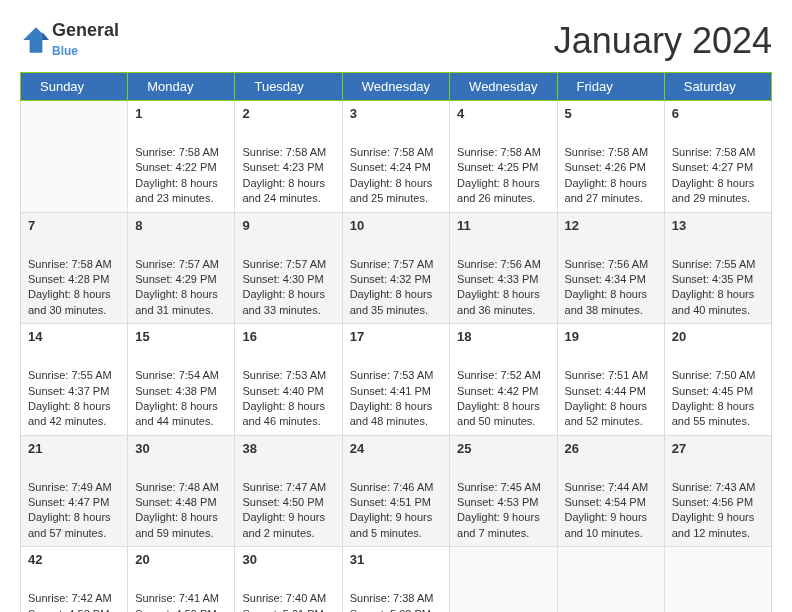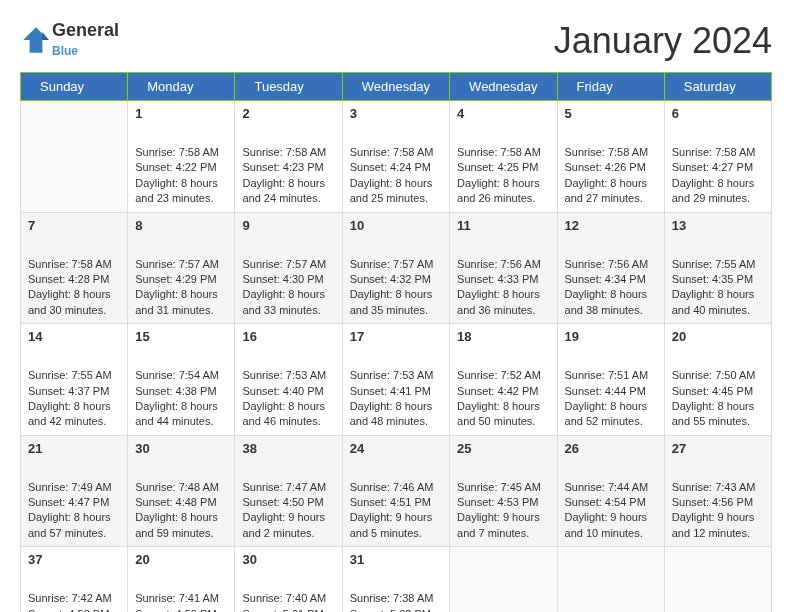--- a/index.html
+++ b/index.html
@@ -231,21 +231,21 @@
           <div class="day-num">26</div>
           <div class="day-info">Sunrise: 7:44 AM<br>Sunset: 4:54 PM<br>Daylight: 9 hours<br>and 10 minutes.</div>
         </td>
         <td>
           <div class="day-num">27</div>
           <div class="day-info">Sunrise: 7:43 AM<br>Sunset: 4:56 PM<br>Daylight: 9 hours<br>and 12 minutes.</div>
         </td>
       </tr>
       <tr>
         <td>
-          <div class="day-num">37</div>
+          <div class="day-num">42</div>
           <div class="day-info">Sunrise: 7:42 AM<br>Sunset: 4:58 PM<br>Daylight: 9 hours<br>and 15 minutes.</div>
         </td>
         <td>
           <div class="day-num">20</div>
           <div class="day-info">Sunrise: 7:41 AM<br>Sunset: 4:59 PM<br>Daylight: 9 hours<br>and 18 minutes.</div>
         </td>
         <td>
           <div class="day-num">30</div>
           <div class="day-info">Sunrise: 7:40 AM<br>Sunset: 5:01 PM<br>Daylight: 9 hours<br>and 21 minutes.</div>
         </td>

